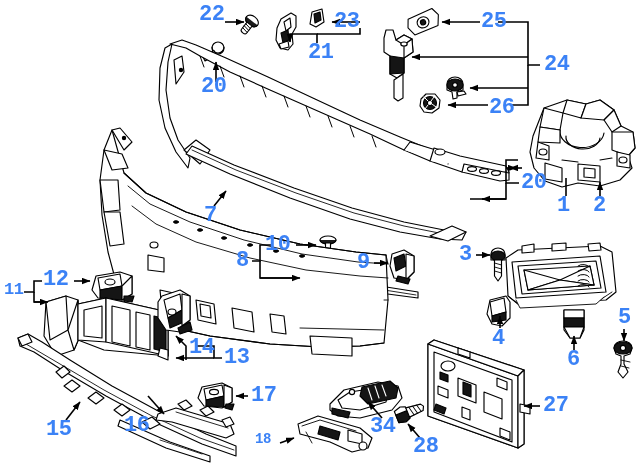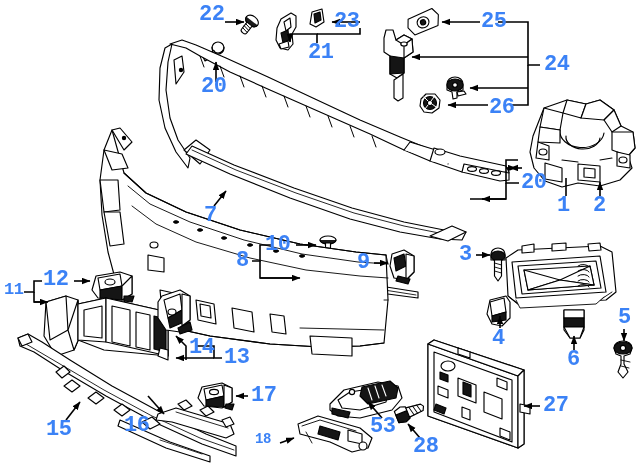--- a/index.html
+++ b/index.html
@@ -439,15 +439,15 @@
 <div class="callout" style="left:521px;top:172px;font-size:22px;">20</div>
 <div class="callout" style="left:201px;top:76px;font-size:22px;">20</div>
 <div class="callout" style="left:308px;top:42px;font-size:22px;">21</div>
 <div class="callout" style="left:199px;top:4px;font-size:22px;">22</div>
 <div class="callout" style="left:334px;top:11px;font-size:22px;">23</div>
 <div class="callout" style="left:544px;top:54px;font-size:22px;">24</div>
 <div class="callout" style="left:481px;top:11px;font-size:22px;">25</div>
 <div class="callout" style="left:489px;top:97px;font-size:22px;">26</div>
 <div class="callout" style="left:543px;top:395px;font-size:22px;">27</div>
 <div class="callout" style="left:413px;top:436px;font-size:22px;">28</div>
-<div class="callout" style="left:370px;top:416px;font-size:22px;">53</div>
+<div class="callout" style="left:370px;top:416px;font-size:22px;">34</div>
 
 </div>
 
 </body></html>

